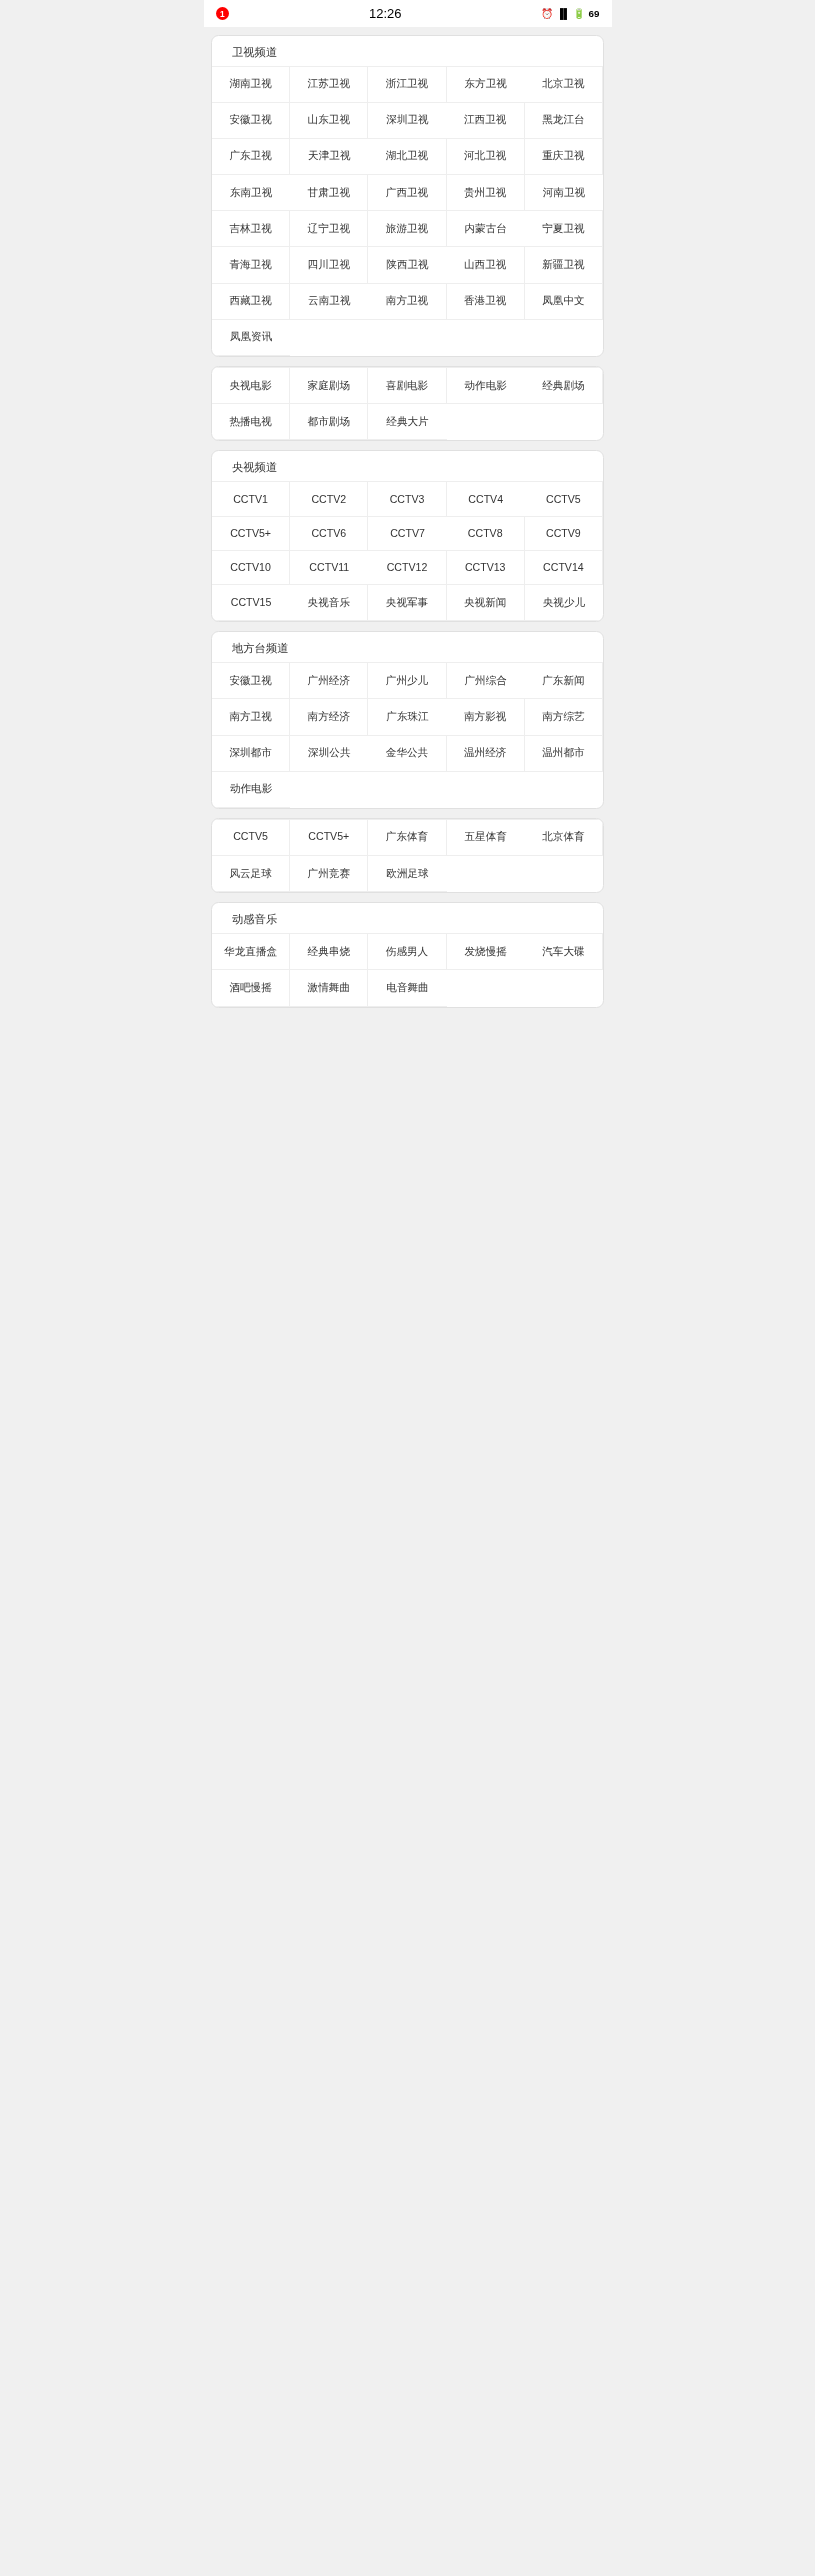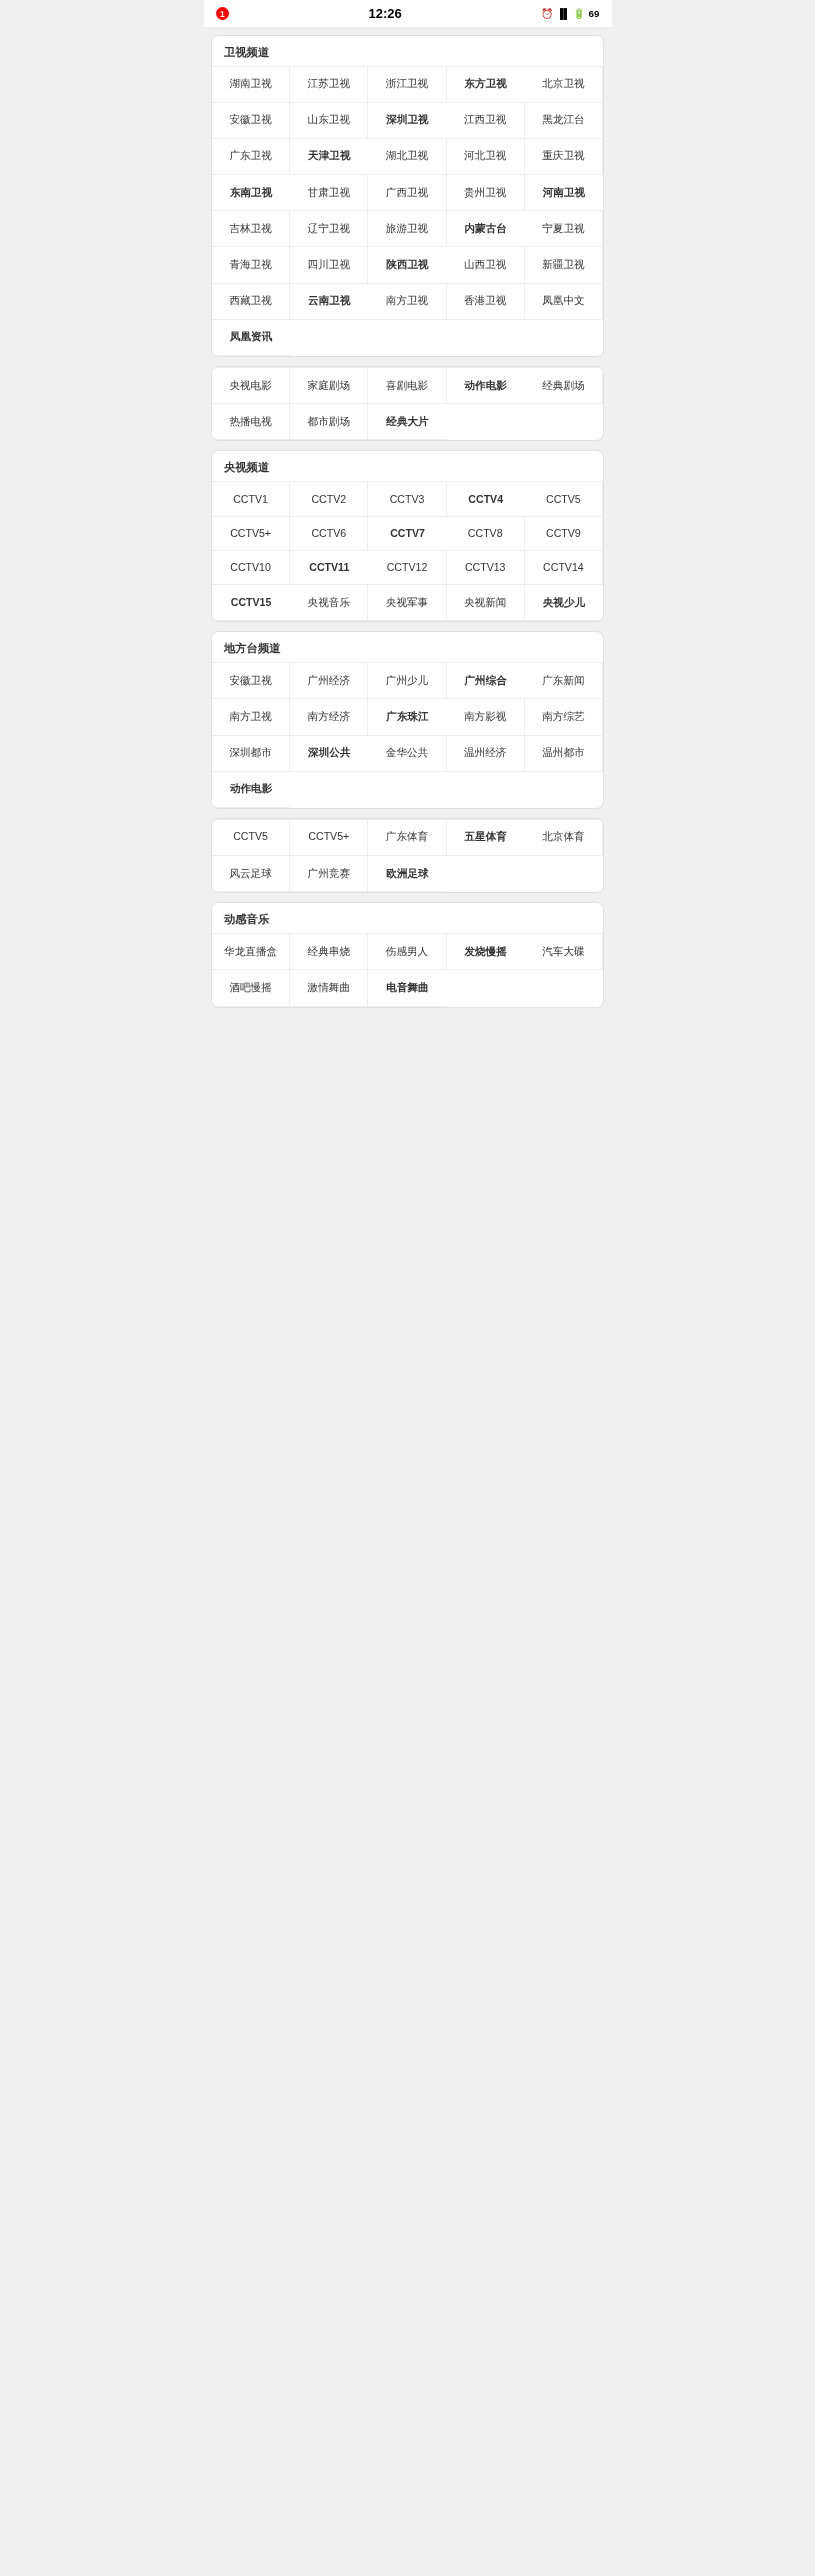--- a/index.html
+++ b/index.html
@@ -13,21 +13,21 @@
     .status-bar {
       background: #fff;
       display: flex;
       justify-content: space-between;
       align-items: center;
       padding: 6px 12px;
       font-size: 10.6px;
       font-weight: 600;
     }
     .status-left { display: flex; align-items: center; gap: 3px; }
-    .status-center { font-size: 13px; font-weight: 700; }
+    .status-center { font-size: 13px; font-weight: 400; }
     .status-right { display: flex; align-items: center; gap: 3px; font-size: 9.8px; }
     .notification-dot {
       background: red;
       color: white;
       border-radius: 50%;
       width: 13.6px; height: 13.6px;
       display: flex; align-items: center; justify-content: center;
       font-size: 8.3px; font-weight: bold;
     }
     .content {
@@ -36,40 +36,40 @@
       flex-direction: column;
       gap: 9px;
     }
     .section {
       background: #fff;
       border-radius: 7.5px;
       overflow: hidden;
       border: 0.8px solid #e0e0e0;
     }
     .section-title {
-      padding: 9px 12px 6px;
+      padding: 9px 20px 6px;
       font-size: 11.3px;
       color: #333;
-      font-weight: 700;
+      font-weight: 400;
     }
     .grid {
       display: grid;
       grid-template-columns: repeat(5, 1fr);
       border-top: 0.8px solid #eee;
     }
     .cell {
       padding: 10.6px 6px;
       text-align: center;
       font-size: 10.6px;
       color: #333;
       border-right: 0.8px solid #eee;
       border-bottom: 0.8px solid #eee;
       cursor: pointer;
     }
-    .cell:nth-child(4n) { border-right: none; font-weight: bold; }
+    .cell:nth-child(4n) { border-right: none; }
   </style>
 </head>
 <body>
 
 <div class="status-bar">
   <div class="status-left">
     <div class="notification-dot">
       <span>1</span>
     </div>
   </div>

